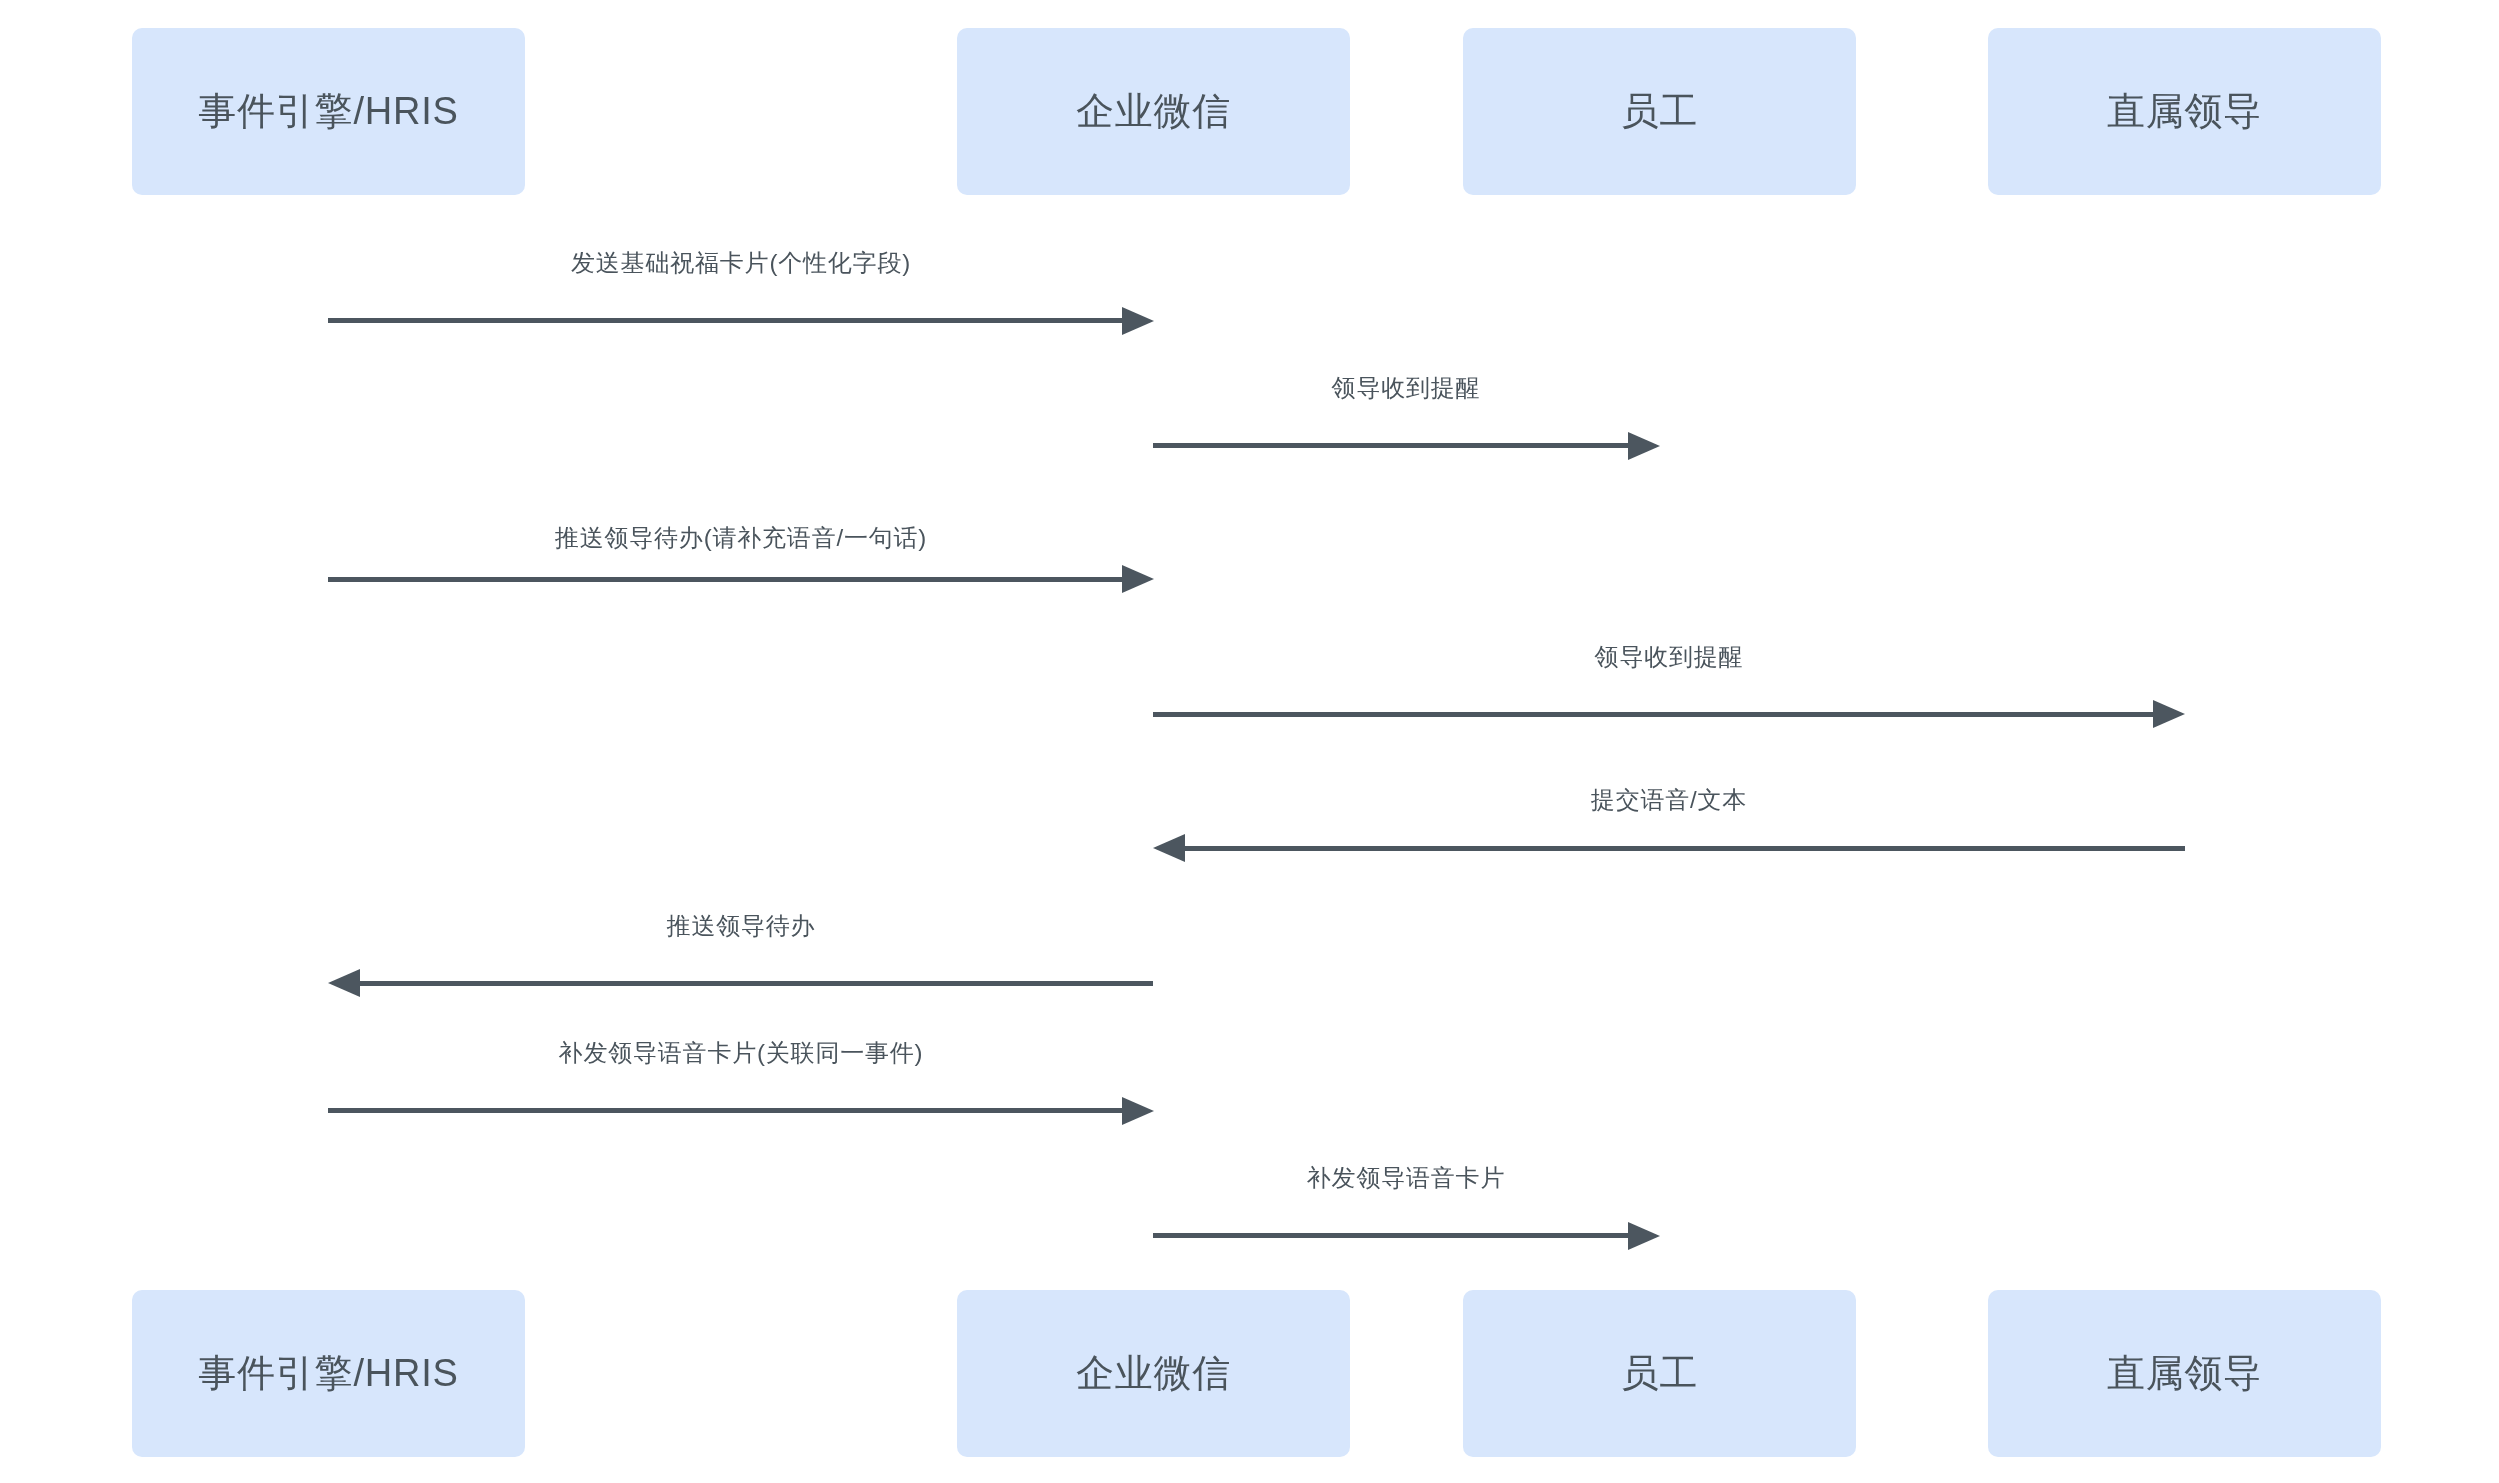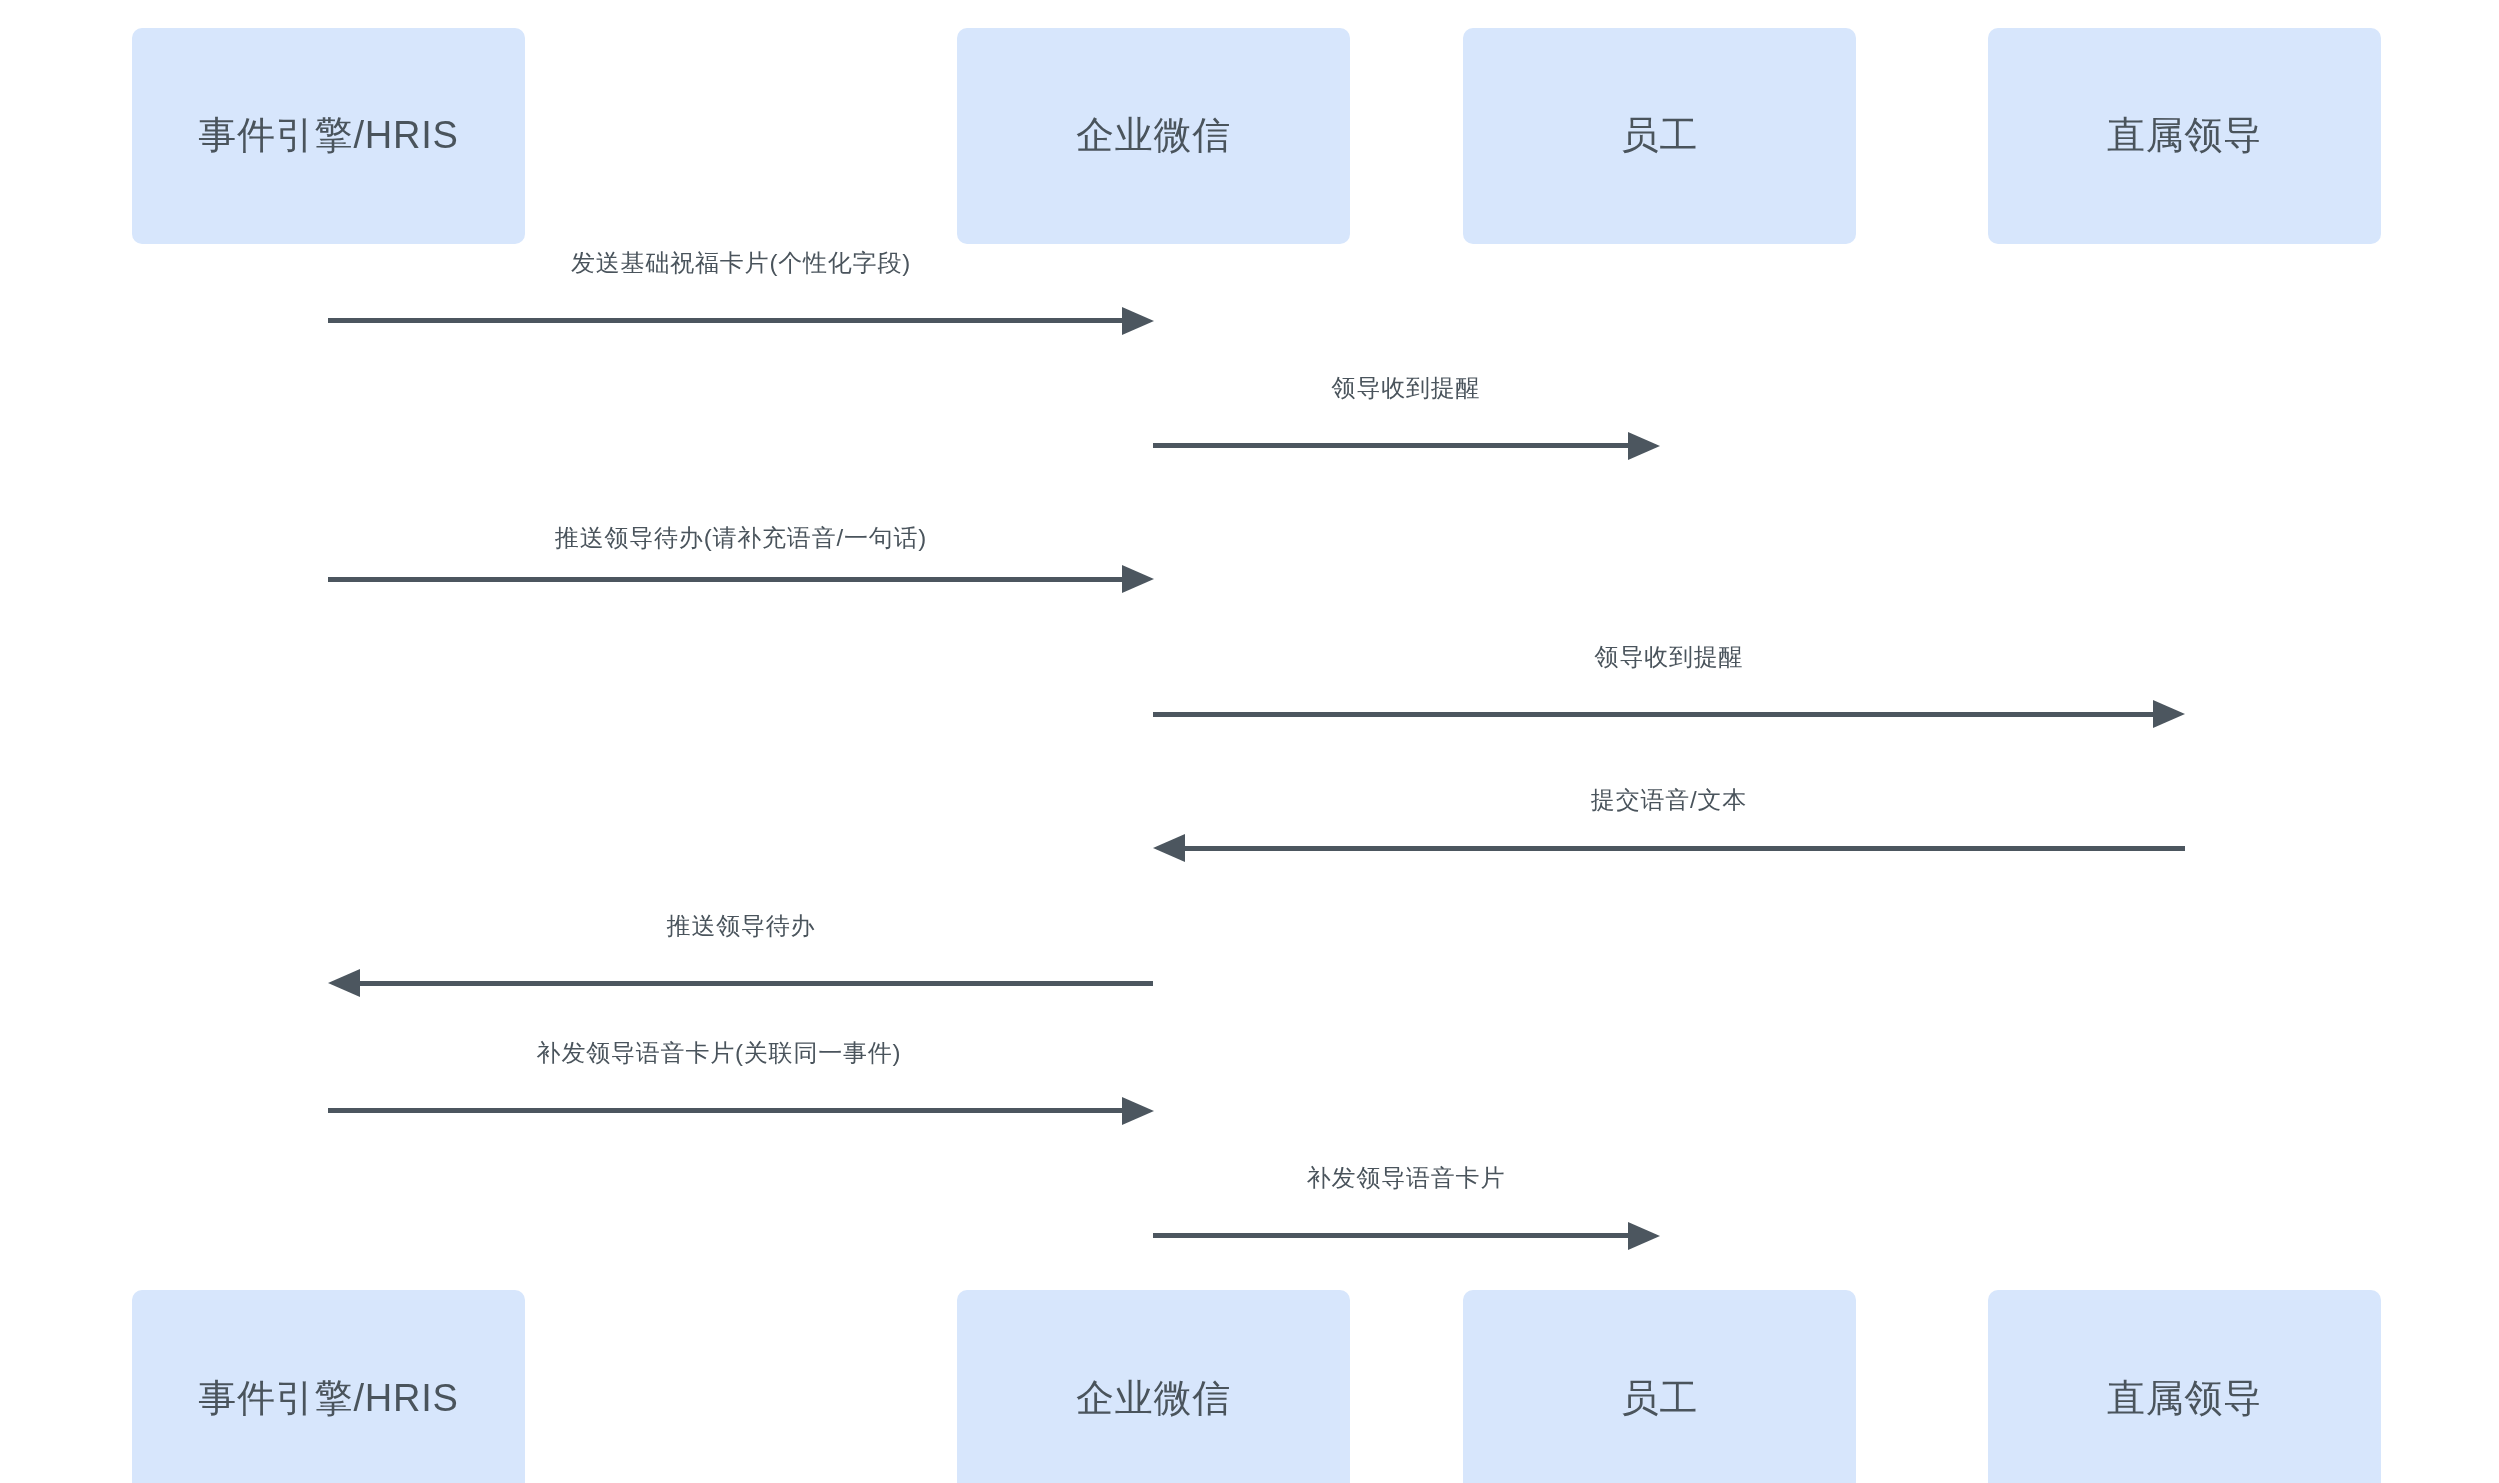--- a/index.html
+++ b/index.html
@@ -13,21 +13,21 @@
     position:relative;
     width:2500px;
     height:1483px;
     background:var(--bg);
     overflow:hidden;
     font-family:"Liberation Sans", sans-serif;
   }
   .actor{
     position:absolute;
     width:393px;
-    height:216px;
+    height:167px;
     background:var(--fill);
     border-radius:10px;
     display:flex;
     align-items:center;
     justify-content:center;
     box-sizing:border-box;
   }
   .actor-label{
     font-size:38px;
     color:var(--ink);
@@ -100,21 +100,21 @@
     <div class="message-label" style="left: 1669px; top: 784px;">提交语音/文本</div>
     <div class="message-line" style="top: 846px; left: 1178px; width: 1007px;"></div>
     <div class="message-arrowhead left" style="top: 834px; left: 1153px;"></div>
   </div>
       <div>
     <div class="message-label" style="left: 741px; top: 910px;">推送领导待办</div>
     <div class="message-line" style="top: 981px; left: 353px; width: 800px;"></div>
     <div class="message-arrowhead left" style="top: 969px; left: 328px;"></div>
   </div>
       <div>
-    <div class="message-label" style="left: 719px; top: 1037px; text-align: center;">补发领导语音卡片(关联同一事件)</div>
+    <div class="message-label" style="left: 741px; top: 1037px; text-align: center;">补发领导语音卡片(关联同一事件)</div>
     <div class="message-line" style="top: 1108px; left: 328px; width: 800px;"></div>
     <div class="message-arrowhead right" style="top: 1097px; left: 1122px;"></div>
   </div>
       <div>
     <div class="message-label" style="left: 1406px; top: 1162px;">补发领导语音卡片</div>
     <div class="message-line" style="top: 1233px; left: 1153px; width: 482px;"></div>
     <div class="message-arrowhead right" style="top: 1222px; left: 1628px;"></div>
   </div>
     </div>
   <div id="actors-bottom">

